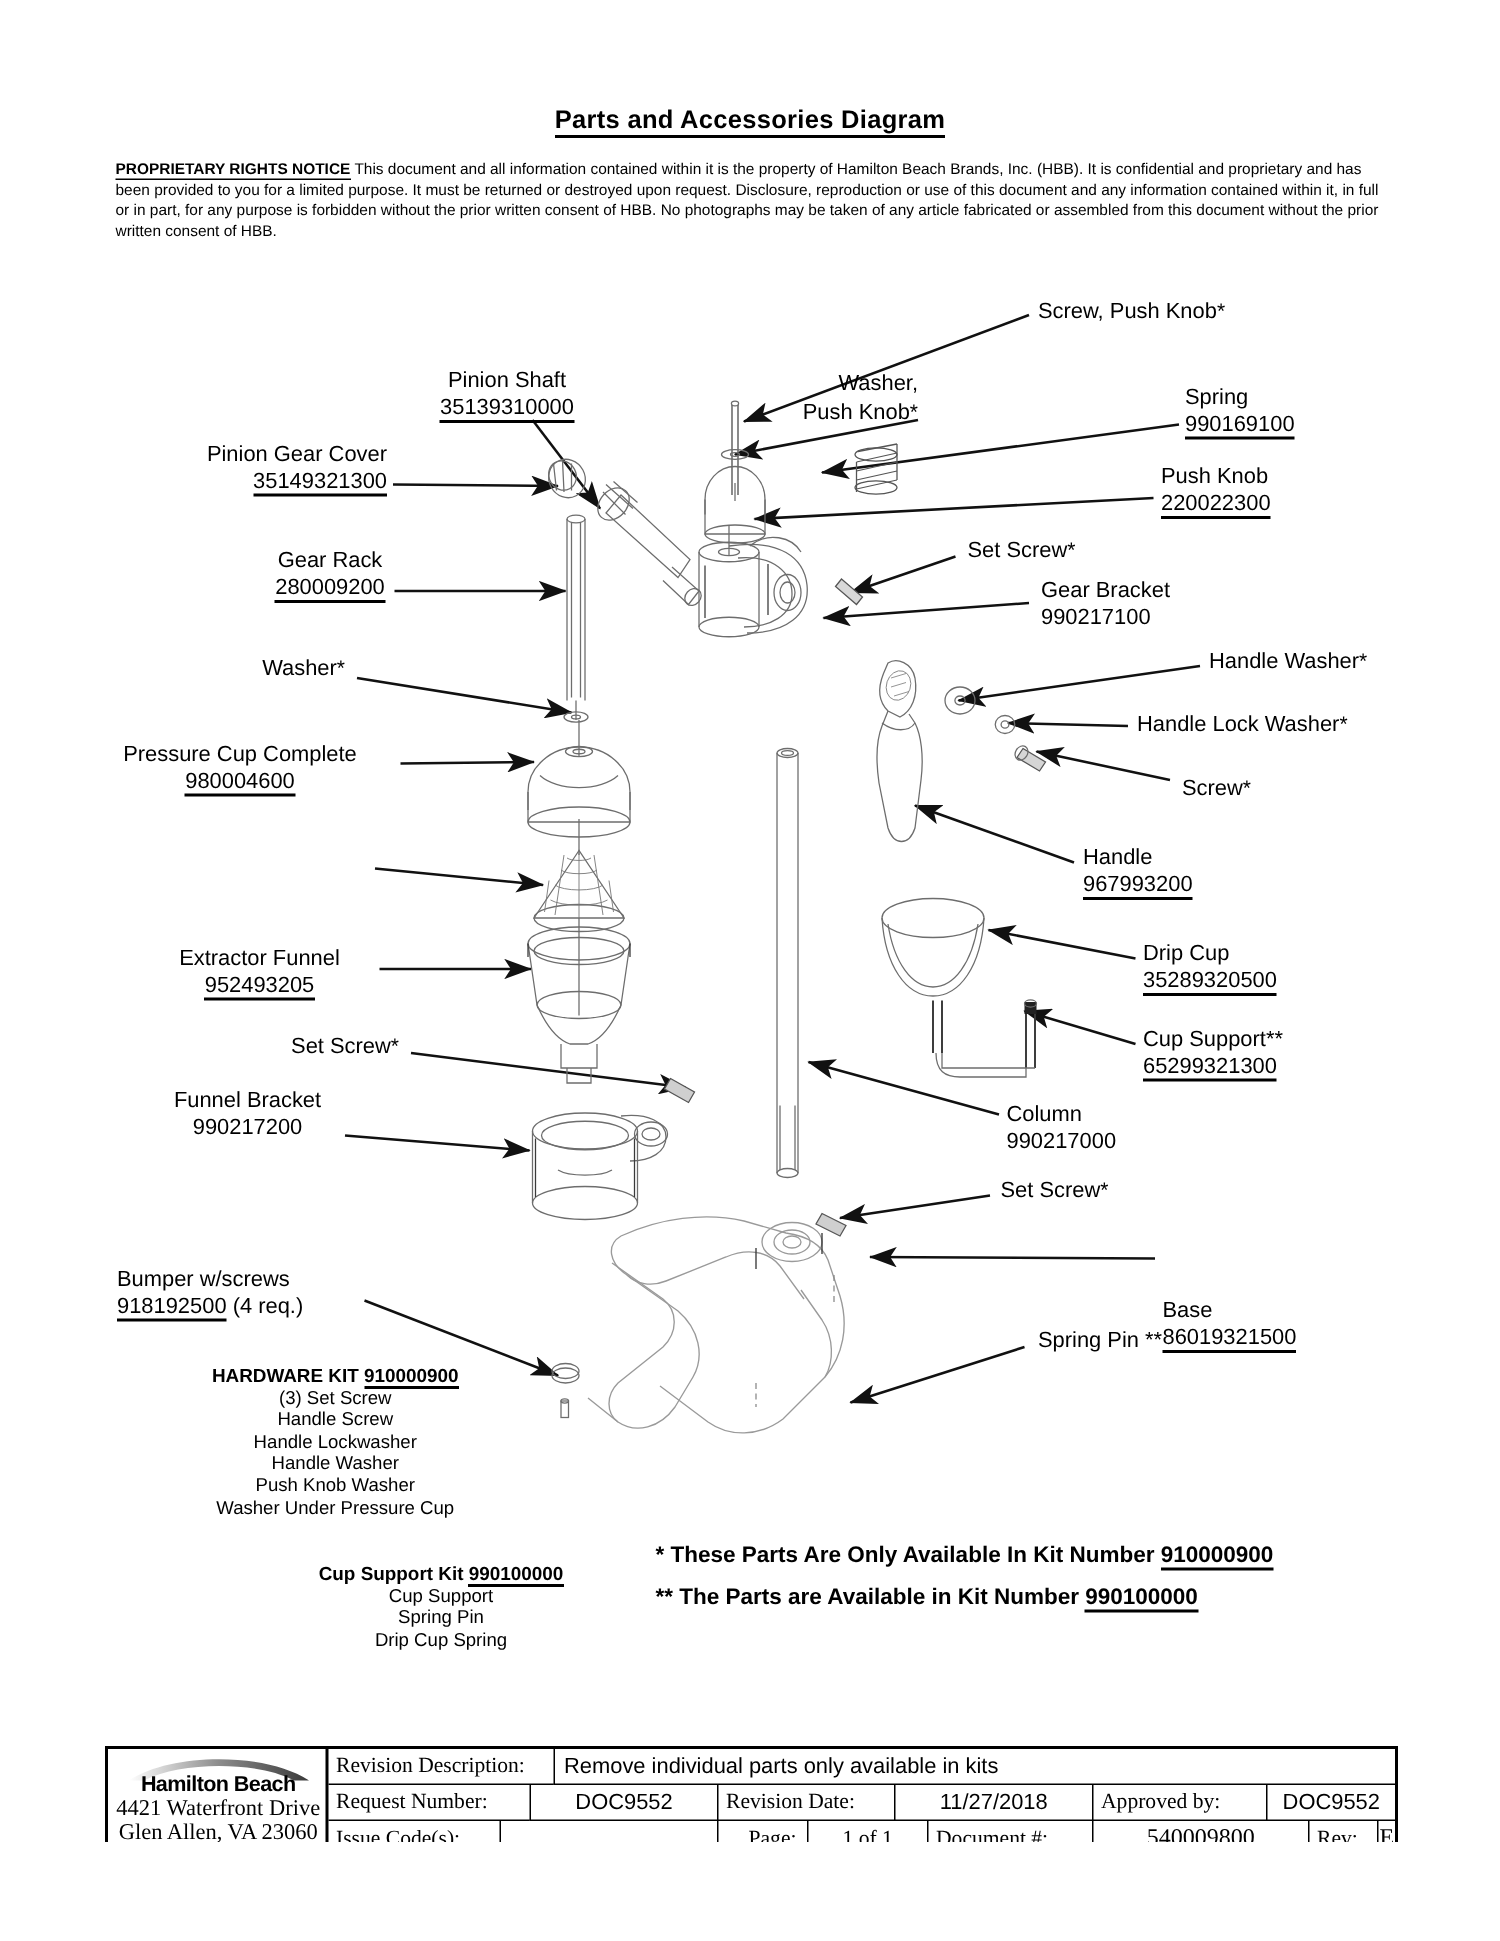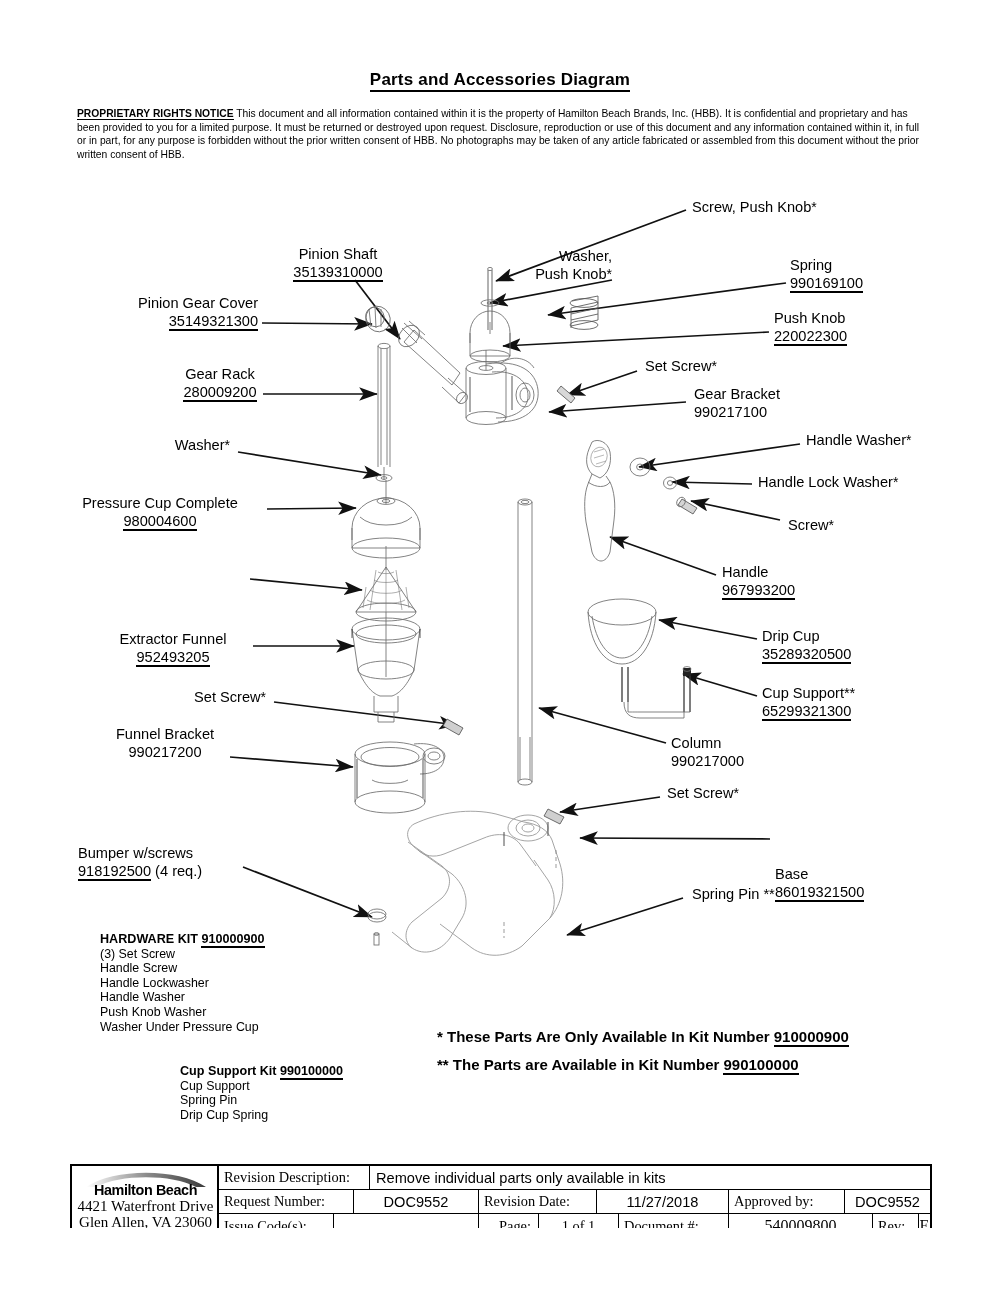--- a/index.html
+++ b/index.html
@@ -11,21 +11,21 @@
 
   .notice{position:absolute;left:77px;top:95px;width:848px;font-size:10.3px;line-height:13.6px;text-align:left;}
   .notice b{font-weight:bold;border-bottom:1.6px solid #000;}
 
   .lbl{position:absolute;font-size:14.6px;line-height:17.5px;white-space:nowrap;}
   .lbl.r{text-align:right;}
   .lbl.c{text-align:center;}
   .pn{border-bottom:2.6px solid #000;padding-bottom:0px;display:inline-block;line-height:16px;}
   .sup{font-size:14px;}
 
-  .kit{position:absolute;font-size:12.4px;line-height:14.6px;text-align:left;white-space:nowrap;margin-top:22px;}
+  .kit{position:absolute;font-size:12.4px;line-height:14.6px;text-align:center;white-space:nowrap;}
   .kit .hdr{font-weight:bold;font-size:12.6px;}
   .kit .hdr u{text-decoration:none;border-bottom:2.4px solid #000;}
 
   .foot{position:absolute;font-weight:bold;font-size:15px;line-height:25px;white-space:nowrap;}
   .foot u{text-decoration:none;border-bottom:2.6px solid #000;}
 
   svg.art{position:absolute;left:0;top:0;width:1000px;height:1294px;overflow:visible;}
 
   
   #tblock{position:absolute;left:70px;top:1152px;width:862px;height:76px;border:2px solid #000;box-sizing:border-box;}

